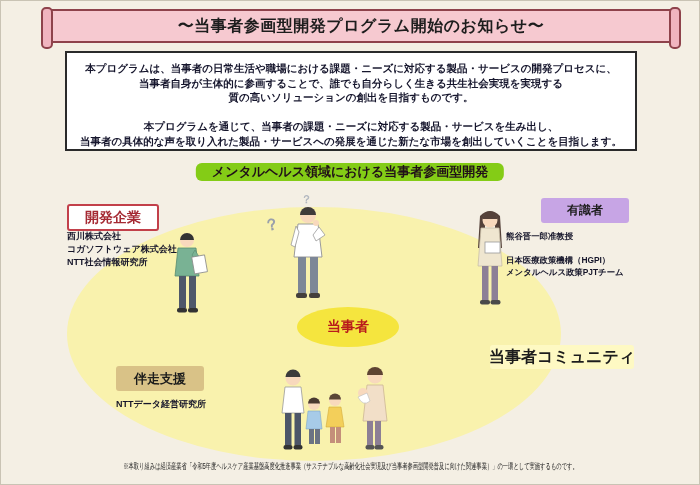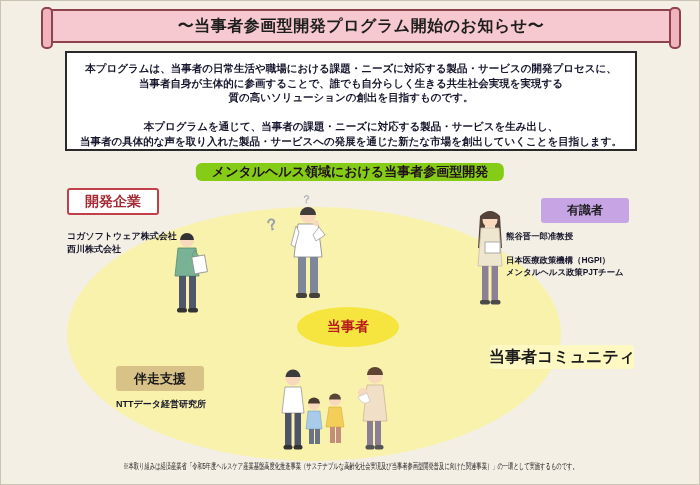--- a/index.html
+++ b/index.html
@@ -33,21 +33,21 @@
   
   .big-ellipse { position:absolute; left:66px; top:206px; width:494px; height:254px;
                  background:#f9f2ad; border-radius:50%; }
   .center-ellipse { position:absolute; left:296px; top:306px; width:102px; height:40px;
                     background:#f5e53e; border-radius:50%;
                     display:flex; align-items:center; justify-content:center;
                     font-size:14px; font-weight:bold; color:#b91c1c; }
 
   .group-label { position:absolute; display:flex; align-items:center; justify-content:center;
                  font-weight:bold; color:#1c1c1c; border-radius:3px; white-space:nowrap; }
-  .group-label.dev { left:66px; top:187px; width:92px; height:27px; background:#ffffff;
+  .group-label.dev { left:66px; top:203px; width:92px; height:27px; background:#ffffff;
                      border:2px solid #c2404a; color:#a52a33; font-size:14px; }
   .group-label.experts { left:540px; top:197px; width:88px; height:25px;
                          background:#c7a5e5; font-size:12px; }
   .group-label.support { left:115px; top:365px; width:88px; height:25px;
                          background:#d9c287; font-size:13px; }
   .group-label.community { left:489px; top:344px; width:144px; height:24px;
                            background:#fef9c3; font-size:16px; }
 
   .members { position:absolute; font-size:9px; line-height:13px; color:#15152a;
              font-weight:600; }
@@ -162,22 +162,23 @@
     <rect x="94" y="58" width="6" height="24" fill="#8c7f95"></rect>
     <rect x="102" y="58" width="6" height="24" fill="#8c7f95"></rect>
     <rect x="92.5" y="82" width="9" height="4.5" rx="2" fill="#555"></rect>
     <rect x="101.5" y="82" width="9" height="4.5" rx="2" fill="#555"></rect>
   </svg>
 
   <div class="center-ellipse">当事者</div>
 
   <div class="group-label dev">開発企業</div>
   <div class="members dev">
+    <div class="m-line">西川株式会社</div>
     <div class="m-line">コガソフトウェア株式会社</div>
-    <div class="m-line">西川株式会社</div>
+    <div class="m-line">NTT社会情報研究所</div>
   </div>
 
   <div class="group-label experts">有識者</div>
   <div class="members experts">
     <div class="m-line">熊谷晋一郎准教授</div>
     <div class="m-line"></div>
     <div class="m-line">日本医療政策機構（HGPI）</div>
     <div class="m-line">メンタルヘルス政策PJTチーム</div>
   </div>
 

